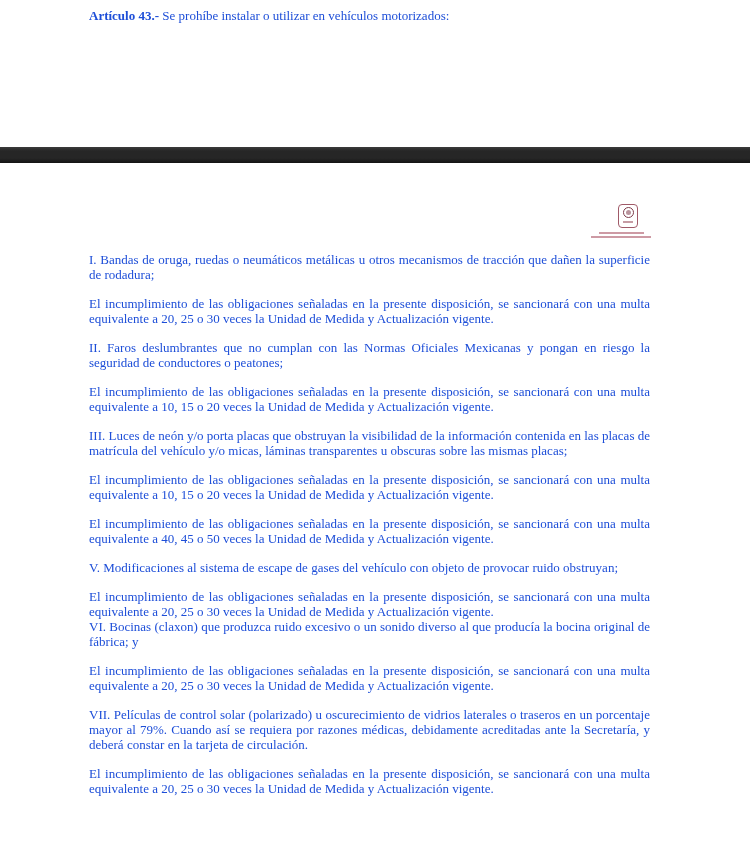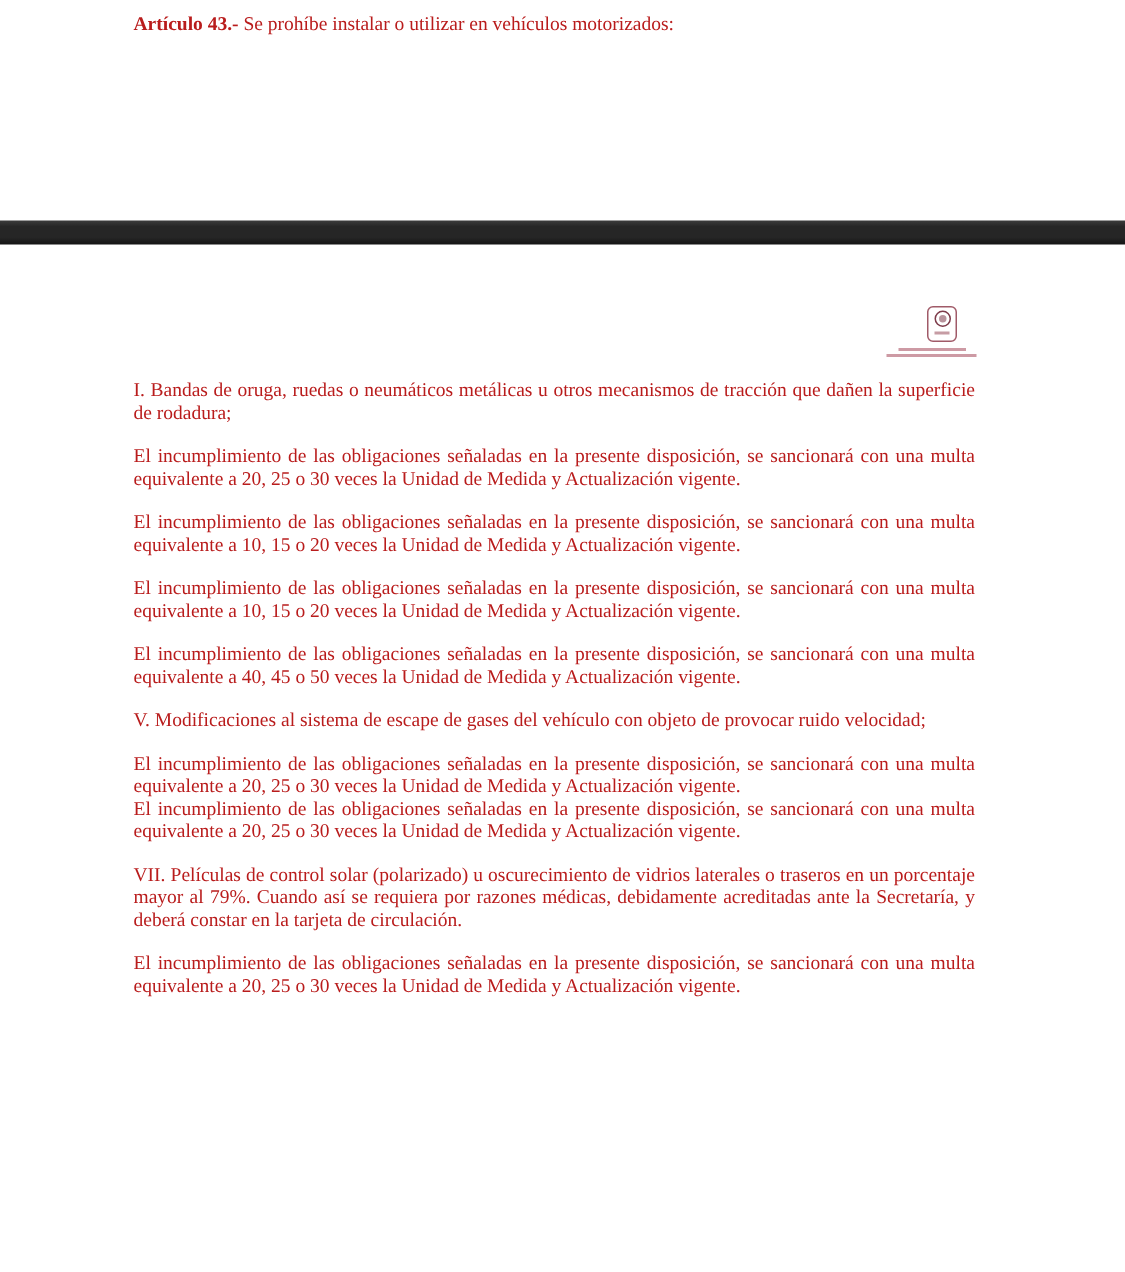--- a/index.html
+++ b/index.html
@@ -7,21 +7,21 @@
     padding: 0;
     background: #ffffff;
   }
   .viewer {
     position: relative;
     width: 750px;
     height: 848px;
     overflow: hidden;
     background: #ffffff;
     font-family: "Liberation Serif", serif;
-    color: #b91c1c;
+    color: #1d4ed8;
   }
   
   .page1 {
     position: absolute;
     left: 0; top: 0;
     width: 750px; height: 147px;
     background: #ffffff;
   }
   .article-heading {
     position: absolute;
@@ -138,25 +138,28 @@
       </div>
       <div class="seal-caption">
         <div class="cap-line l1"></div>
         <div class="cap-line l2"></div>
       </div>
     </div>
 
     <div class="body-text">
       <p class="para">I. Bandas de oruga, ruedas o neumáticos metálicas u otros mecanismos de tracción que dañen la superficie de rodadura;</p>
       <p class="para">El incumplimiento de las obligaciones señaladas en la presente disposición, se sancionará con una multa equivalente a 20, 25 o 30 veces la Unidad de Medida y Actualización vigente.</p>
+      <p class="para">II. Faros deslumbrantes que no cumplan con las Normas Oficiales Mexicanas y pongan en riesgo la seguridad de conductores o peatones;</p>
       <p class="para">El incumplimiento de las obligaciones señaladas en la presente disposición, se sancionará con una multa equivalente a 10, 15 o 20 veces la Unidad de Medida y Actualización vigente.</p>
+      <p class="para">III. Luces de neón y/o porta placas que obstruyan la visibilidad de la información contenida en las placas de matrícula del vehículo y/o micas, láminas transparentes u obscuras sobre las mismas placas;</p>
       <p class="para">El incumplimiento de las obligaciones señaladas en la presente disposición, se sancionará con una multa equivalente a 10, 15 o 20 veces la Unidad de Medida y Actualización vigente.</p>
       <p class="para">El incumplimiento de las obligaciones señaladas en la presente disposición, se sancionará con una multa equivalente a 40, 45 o 50 veces la Unidad de Medida y Actualización vigente.</p>
-      <p class="para">V. Modificaciones al sistema de escape de gases del vehículo con objeto de provocar ruido velocidad;</p>
+      <p class="para">V. Modificaciones al sistema de escape de gases del vehículo con objeto de provocar ruido obstruyan;</p>
       <p class="para tight">El incumplimiento de las obligaciones señaladas en la presente disposición, se sancionará con una multa equivalente a 20, 25 o 30 veces la Unidad de Medida y Actualización vigente.</p>
+      <p class="para">VI. Bocinas (claxon) que produzca ruido excesivo o un sonido diverso al que producía la bocina original de fábrica; y</p>
       <p class="para">El incumplimiento de las obligaciones señaladas en la presente disposición, se sancionará con una multa equivalente a 20, 25 o 30 veces la Unidad de Medida y Actualización vigente.</p>
       <p class="para">VII. Películas de control solar (polarizado) u oscurecimiento de vidrios laterales o traseros en un porcentaje mayor al 79%. Cuando así se requiera por razones médicas, debidamente acreditadas ante la Secretaría, y deberá constar en la tarjeta de circulación.</p>
       <p class="para">El incumplimiento de las obligaciones señaladas en la presente disposición, se sancionará con una multa equivalente a 20, 25 o 30 veces la Unidad de Medida y Actualización vigente.</p>
     </div>
 
   </div>
 
 </div>
 
 </body></html>

